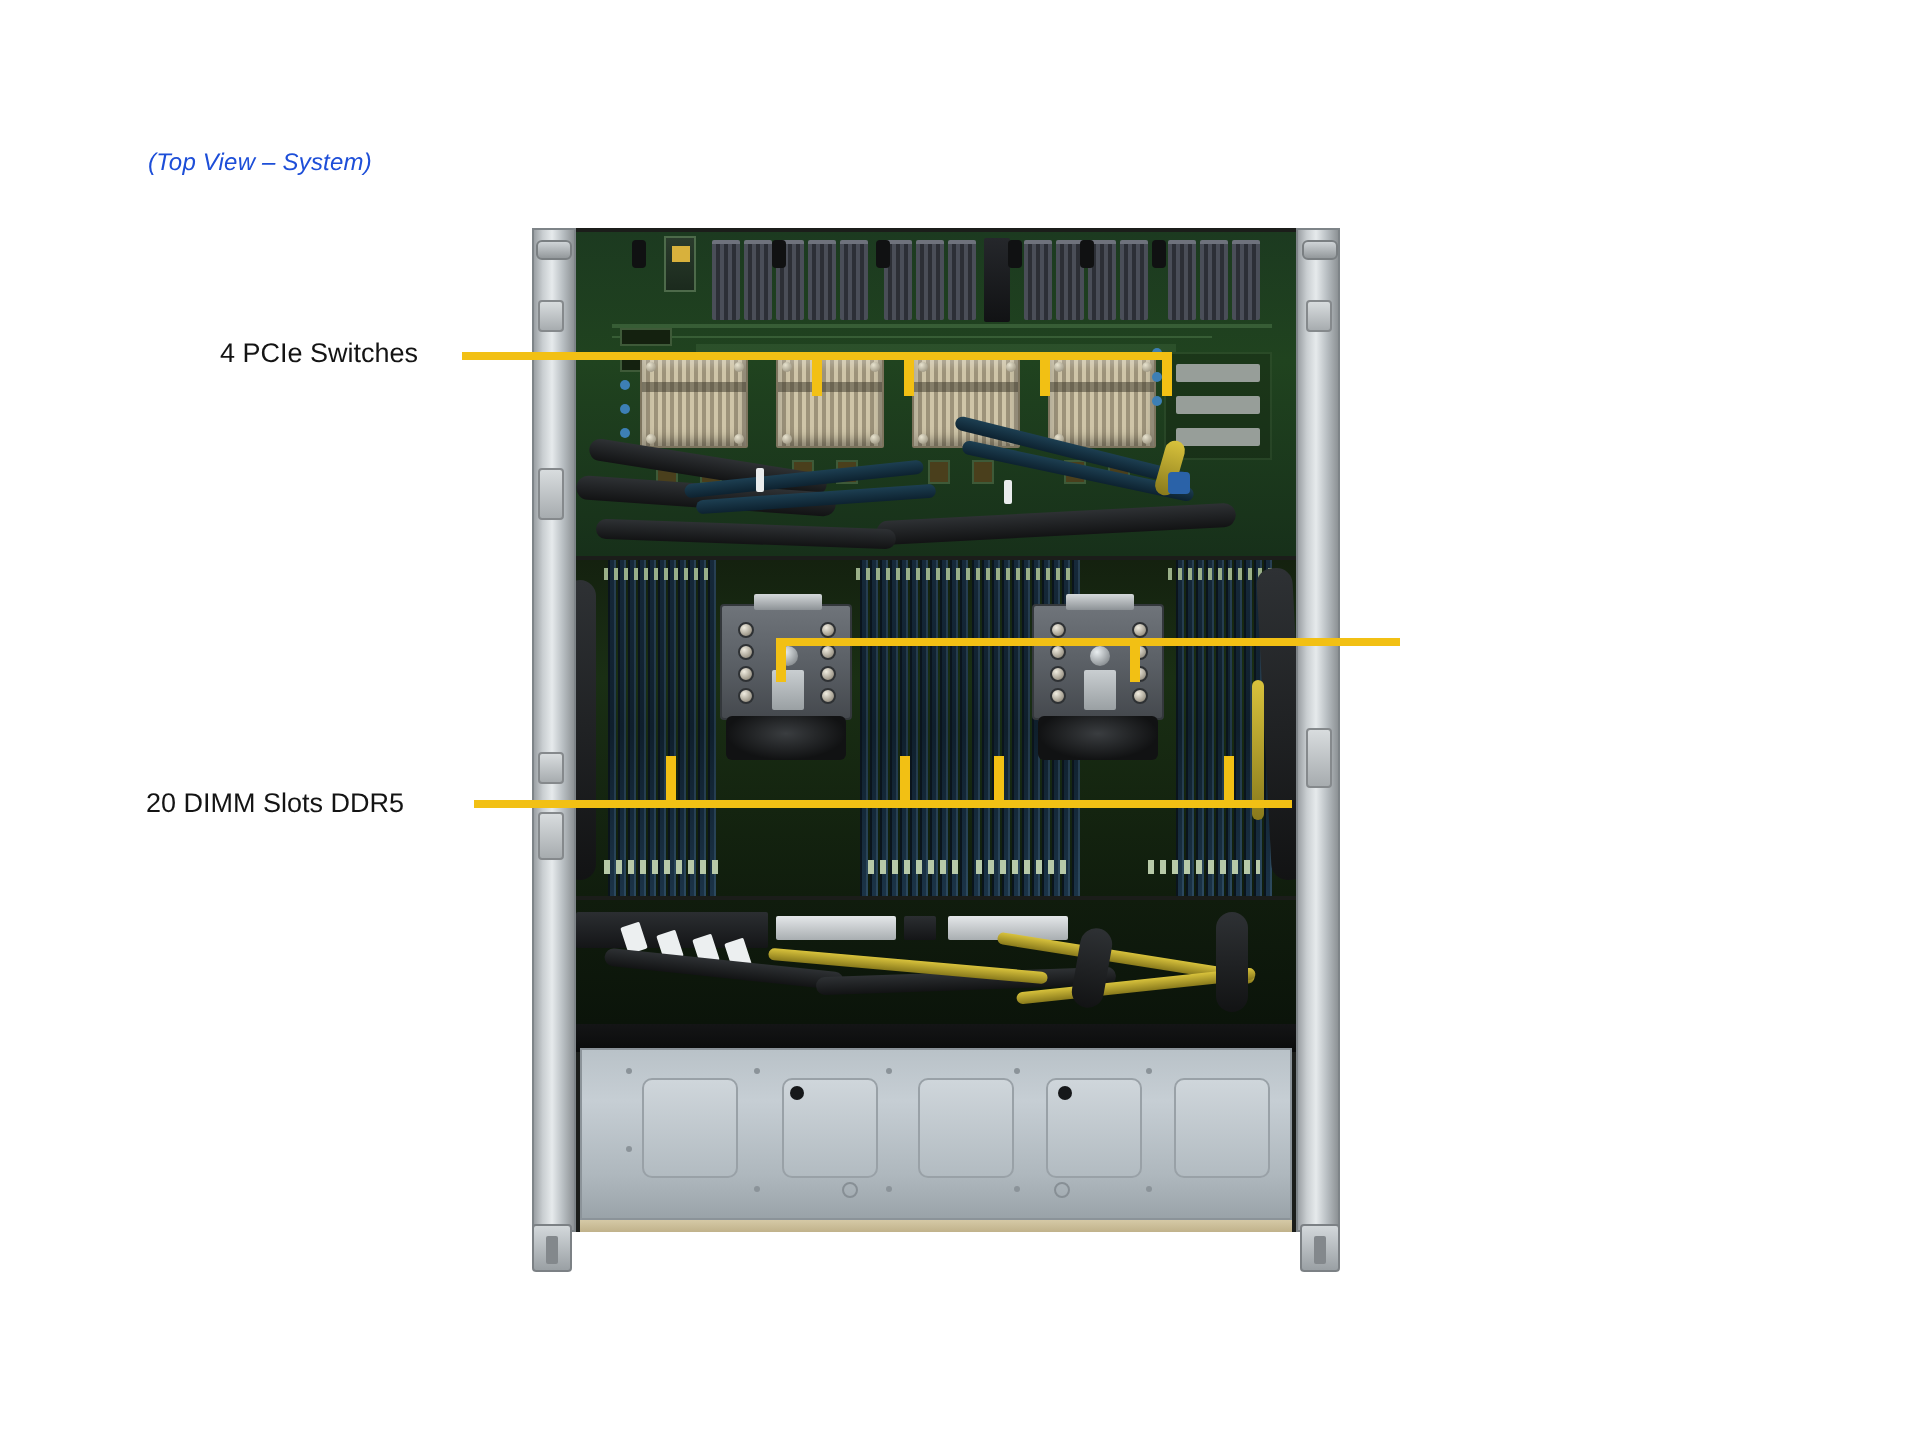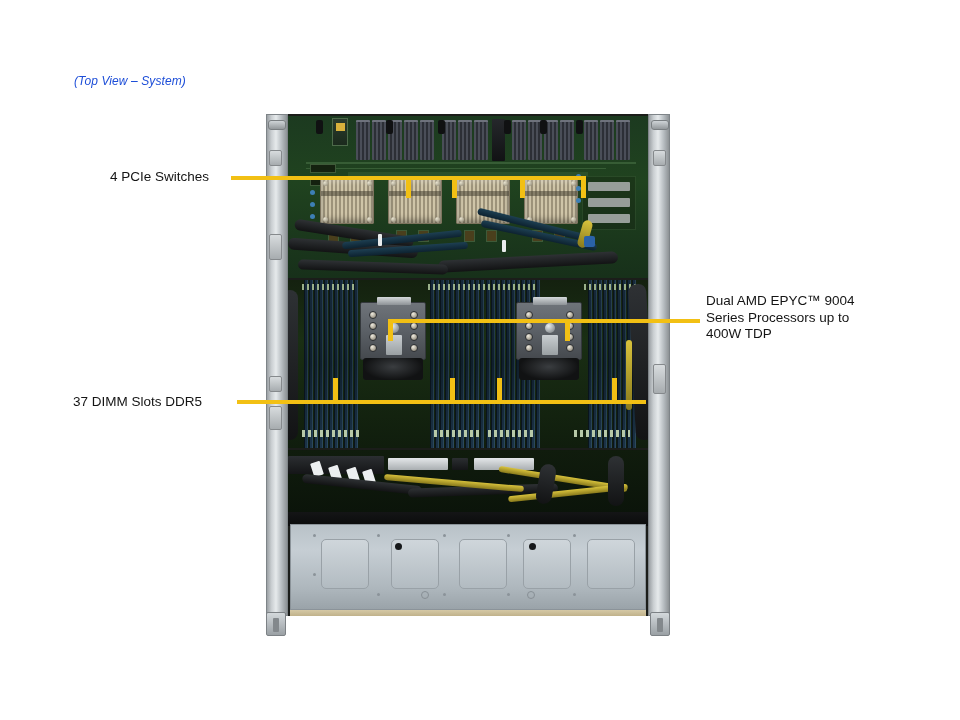--- a/index.html
+++ b/index.html
@@ -497,26 +497,21 @@
     <span>4 PCIe Switches</span>
   </div>
 
   <div class="lead lead-h" style="left:237px;top:400px;width:409px;"></div>
   <div class="lead lead-v" style="left:333px;top:378px;height:24px;"></div>
   <div class="lead lead-v" style="left:450px;top:378px;height:24px;"></div>
   <div class="lead lead-v" style="left:497px;top:378px;height:24px;"></div>
   <div class="lead lead-v" style="left:612px;top:378px;height:24px;"></div>
 
   <div class="callout left" style="left:73px;top:394px;">
-    <span>37 DIMM Slots DDR5</span>
+    <span>20 DIMM Slots DDR5</span>
   </div>
 
   <div class="lead lead-h" style="left:388px;top:319px;width:312px;"></div>
   <div class="lead lead-v" style="left:388px;top:319px;height:22px;"></div>
   <div class="lead lead-v" style="left:565px;top:319px;height:22px;"></div>
 
-  <div class="callout right" style="left:706px;top:293px;">
-    <div>Dual AMD EPYC™ 9004</div>
-    <div>Series Processors up to</div>
-    <div>400W TDP</div>
-  </div>
 
 </div>
 
 </body></html>

